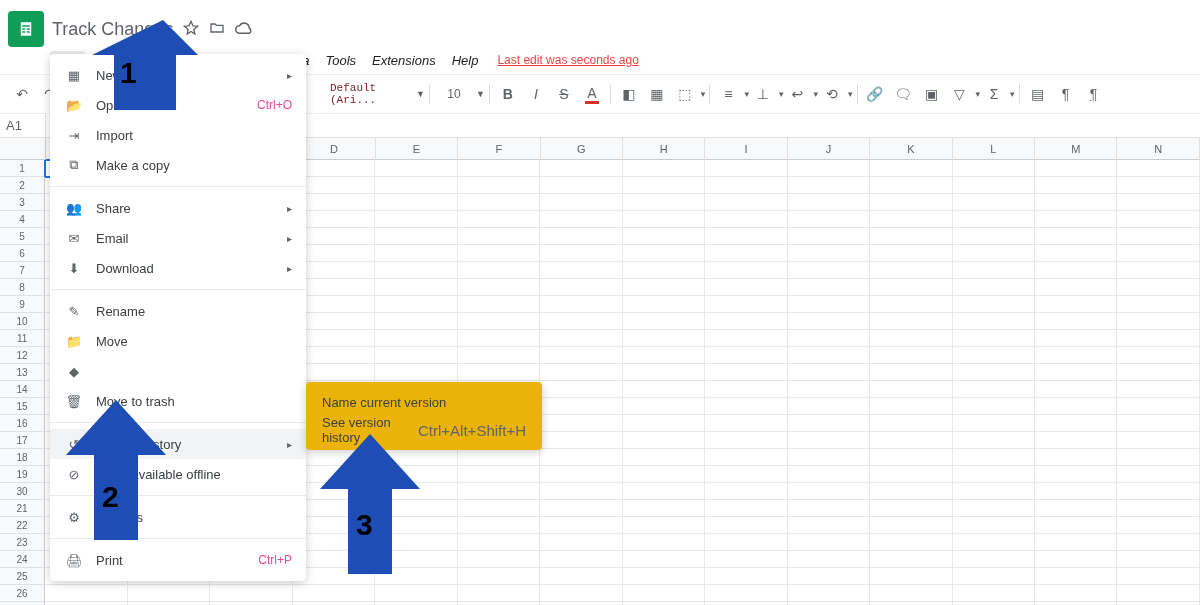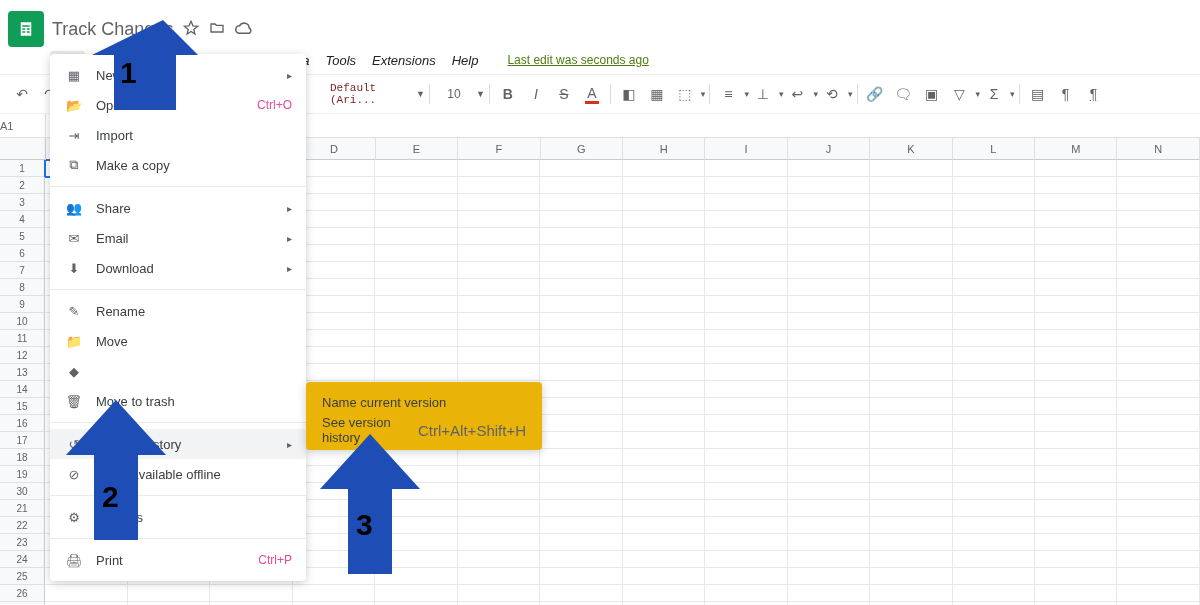--- a/index.html
+++ b/index.html
@@ -6,29 +6,29 @@
   body { font-family: Arial, "Helvetica Neue", sans-serif; font-size: 13px; color: #202124; background: #fff; width: 1200px; height: 605px; overflow: hidden; position: relative; }
   .header { display: flex; align-items: center; padding: 8px 8px 0 8px; height: 50px; }
   .logo { width: 36px; height: 36px; background: #0f9d58; border-radius: 4px; display: flex; align-items: center; justify-content: center; margin-right: 8px; }
   .logo svg { fill: #fff; }
   .title { font-size: 18px; color: #5f6368; margin-right: 10px; }
   .title-icons { display: flex; gap: 10px; align-items: center; color: #5f6368; }
   .title-icons span svg { fill: #5f6368; }
   .menubar { display: flex; align-items: center; padding: 0 50px 4px 50px; height: 24px; font-size: 13px; color: #202124; gap: 2px; }
   .menubar .mi { padding: 2px 7px; cursor: pointer; border-radius: 3px; font-style: italic; }
   .menubar .mi.active { background: #e8eaed; }
-  .last-edit { color: #4d7c0f; text-decoration: underline; margin-left: 20px; font-size: 12px; }
+  .last-edit { color: #ef4444; text-decoration: underline; margin-left: 10px; font-size: 12px; }
   .toolbar-row { display: flex; align-items: center; border-top: 1px solid #eee; border-bottom: 1px solid #eee; height: 40px; padding: 0 8px; color: #5f6368; overflow: hidden; }
   .tb-btn { width: 28px; height: 28px; display: inline-flex; align-items: center; justify-content: center; cursor: pointer; font-size: 14px; }
   .tb-sep { width: 1px; height: 20px; background: #dadce0; margin: 0 4px; }
   .font-sel { font-size: 11px; padding: 2px 6px; border: none; background: transparent; width: 90px; color: #7f1d1d; font-family: Liberation Mono, monospace; }
   .font-size { font-size: 12px; width: 40px; text-align: center; }
   .dd { font-size: 9px; color: #5f6368; padding-left: 2px; }
   .namebox-row { display: flex; align-items: center; height: 24px; border-bottom: 1px solid #e0e0e0; }
-  .namebox { width: 46px; font-size: 11px; color: #5f6368; border-right: 1px solid #e0e0e0; height: 100%; display: flex; align-items: center; }
+  .namebox { width: 46px; font-size: 13px; color: #5f6368; padding-left: 6px; border-right: 1px solid #e0e0e0; height: 100%; display: flex; align-items: center; }
   .sheet { position: relative; }
   .col-headers { display: flex; margin-left: 46px; }
   .col-h { width: 84px; height: 22px; border-right: 1px solid #e0e0e0; border-bottom: 1px solid #ccc; background: #f8f9fa; font-size: 11px; color: #5f6368; display: flex; align-items: center; justify-content: center; }
   .corner { position: absolute; left: 0; top: 0; width: 46px; height: 22px; background: #f8f9fa; border-right: 1px solid #ccc; border-bottom: 1px solid #ccc; }
   .rows { }
   .row { display: flex; }
   .row-h { width: 46px; height: 17px; border-right: 1px solid #ccc; border-bottom: 1px solid #e0e0e0; background: #f8f9fa; font-size: 10px; color: #5f6368; display: flex; align-items: center; justify-content: center; }
   .cell { width: 84px; height: 17px; border-right: 1px solid #e8e8e8; border-bottom: 1px solid #e8e8e8; }
   .cell.sel { outline: 2px solid #1a73e8; outline-offset: -1px; }
 

